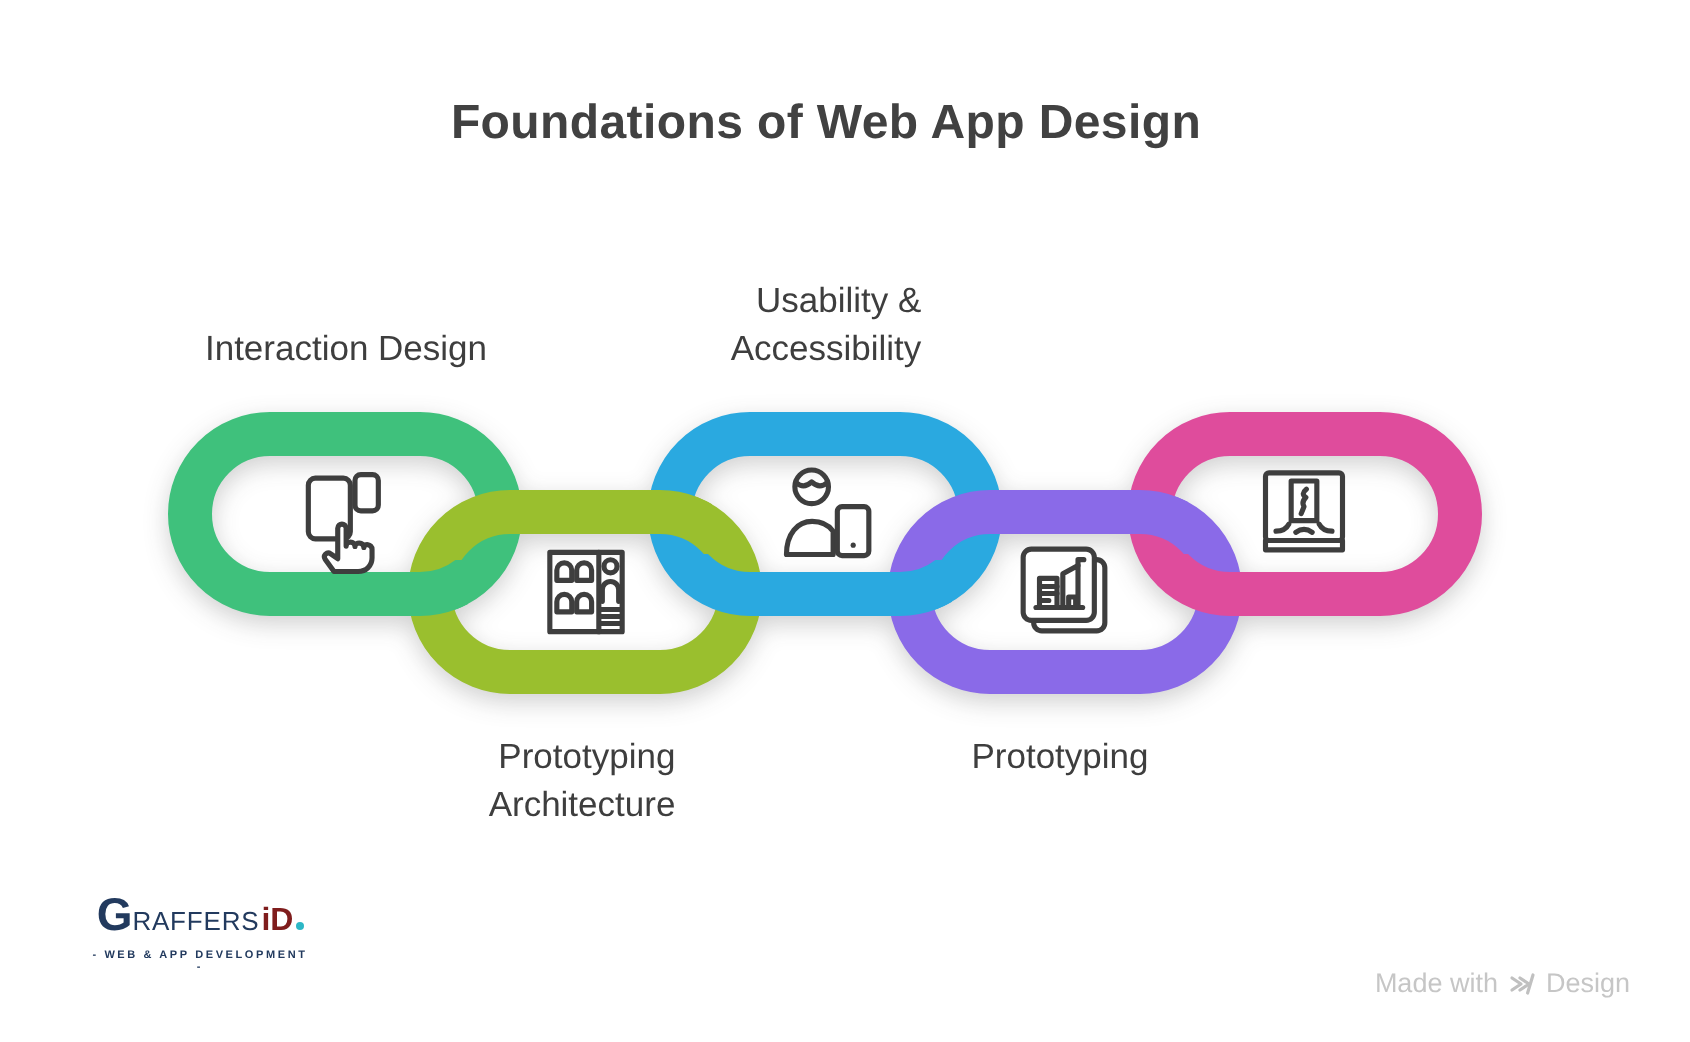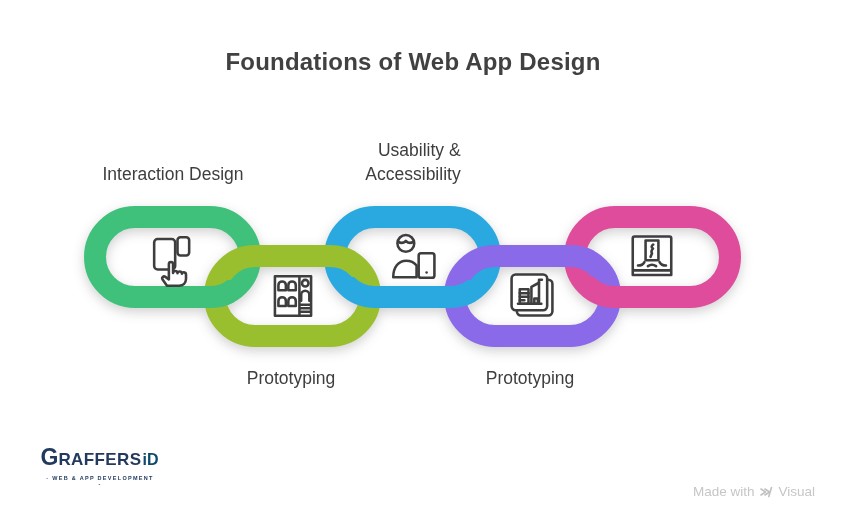--- a/index.html
+++ b/index.html
@@ -15,22 +15,22 @@
     position:absolute;transform:translateX(-50%);text-align:right;
     font-size:17.5px;color:#3e3e3e;line-height:24px;white-space:nowrap;
   }
   .label .line{display:block;}
   svg.chain{position:absolute;left:0;top:0;}
   .rings{filter:drop-shadow(0 4px 6px rgba(40,40,40,0.22));}
   
   .logo{position:absolute;left:44px;top:446px;width:112px;text-align:center;}
   .logo-row{display:flex;align-items:baseline;justify-content:center;color:#223a5e;}
   .logo-g{font-size:23px;font-weight:bold;line-height:22px;}
-  .logo-raffers{font-size:17px;font-weight:bold;letter-spacing:.4px;}
-  .logo-id{font-size:16px;font-weight:bold;color:#0c4a6e;margin-left:1px;}
+  .logo-raffers{font-size:13px;font-weight:normal;letter-spacing:.4px;}
+  .logo-id{font-size:16px;font-weight:bold;color:#7f1d1d;margin-left:1px;}
   .logo-dot{width:4px;height:4px;border-radius:50%;background:#2cb7c6;display:inline-block;margin-left:1px;margin-bottom:9px;}
   .logo-tagline{margin-top:1px;font-size:5.5px;letter-spacing:1.3px;color:#223a5e;font-weight:bold;}
   
   .napkin{position:absolute;right:30px;top:484px;display:flex;align-items:center;gap:5px;
     color:#c6c6c6;font-size:13.5px;}
 </style>
 </head>
 <body>
 
 <div class="stage">
@@ -40,20 +40,21 @@
   <div class="label" style="left:173px;top:162px">
     <span class="line">Interaction Design</span>
     <span class="line"></span>
   </div>
   <div class="label" style="left:413px;top:138px">
     <span class="line">Usability &amp;</span>
     <span class="line">Accessibility</span>
   </div>
   <div class="label" style="left:291px;top:366px">
     <span class="line">Prototyping</span>
+    <span class="line">Architecture</span>
   </div>
   <div class="label" style="left:530px;top:366px">
     <span class="line">Prototyping</span>
   </div>
 
   <svg class="chain" width="845" height="521" viewBox="0 0 845 521">
     <defs>
       <clipPath id="clipA">
           <rect x="198" y="280" width="36" height="36"></rect>
         </clipPath>
@@ -148,16 +149,16 @@
     <div class="logo-tagline">- WEB &amp; APP DEVELOPMENT -</div>
   </div>
 
   <div class="napkin">
     <span>Made with</span>
     <svg width="14" height="14" viewBox="0 0 14 14" fill="none" stroke="#c0c0c0" stroke-width="1.6" stroke-linecap="round" stroke-linejoin="round">
       <path d="M2 4 L6.5 7 L2 10"></path>
       <path d="M6 4 L10.5 7 L6 10"></path>
       <path d="M12.5 2.5 L9.8 11.5"></path>
     </svg>
-    <span>Visual</span>
+    <span>Design</span>
   </div>
 
 </div>
 
 </body></html>

